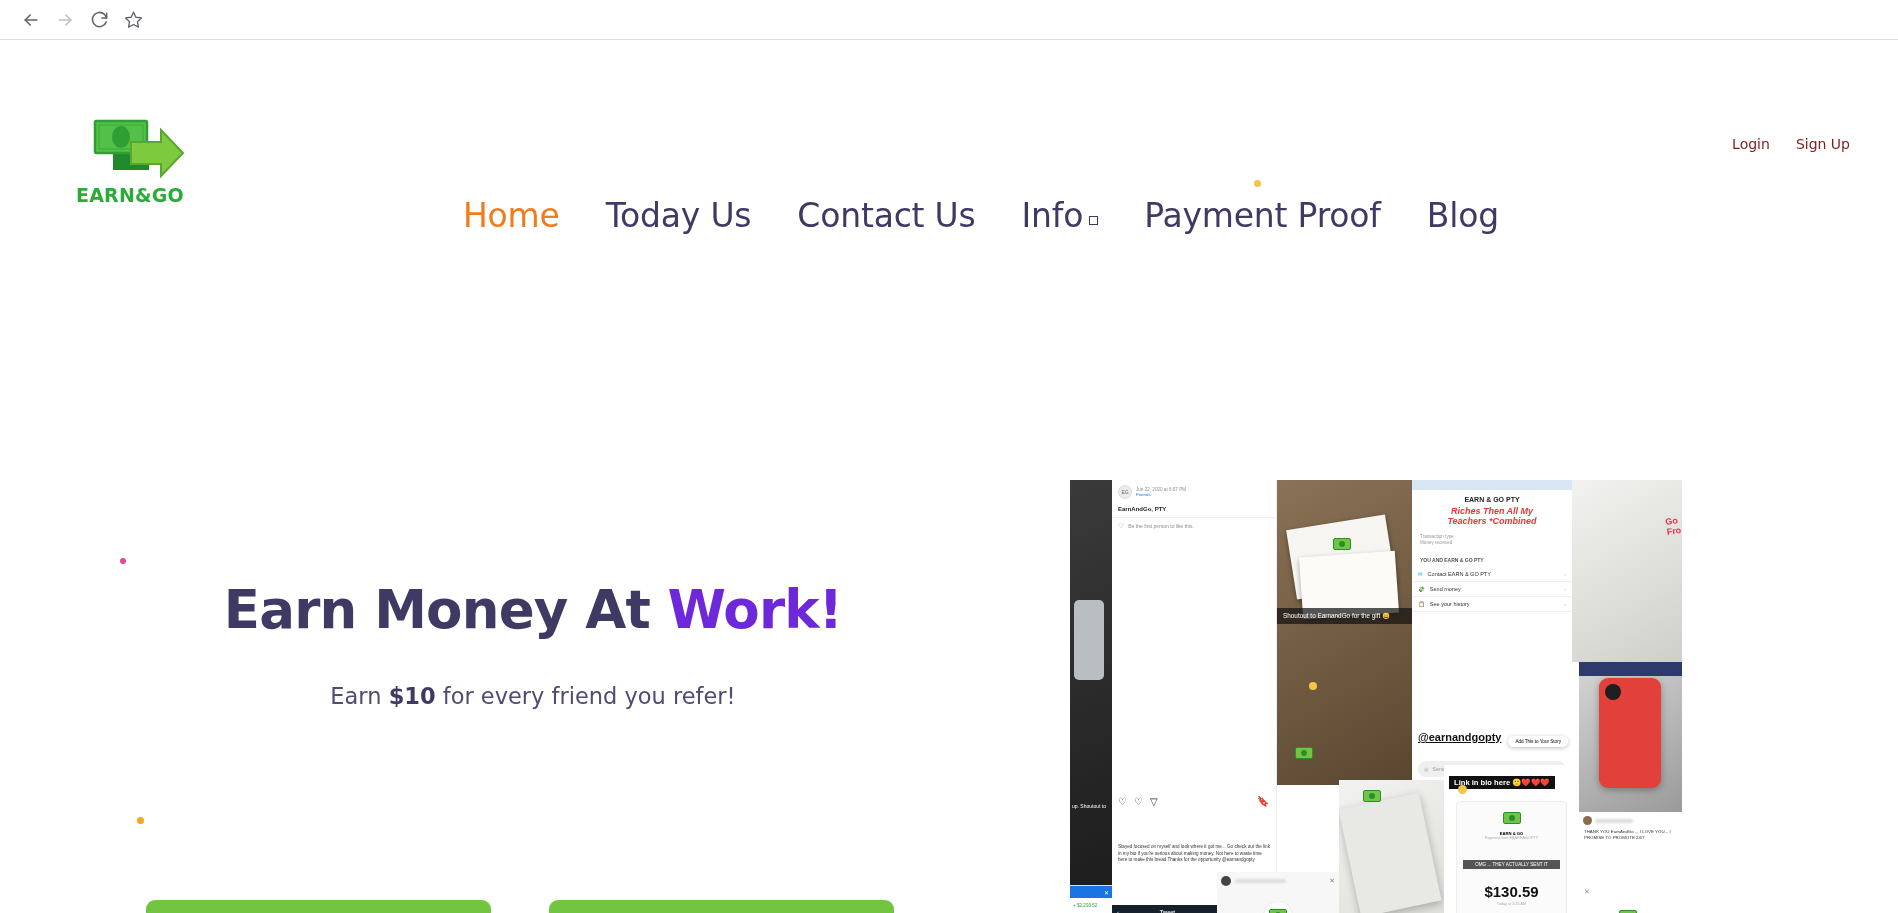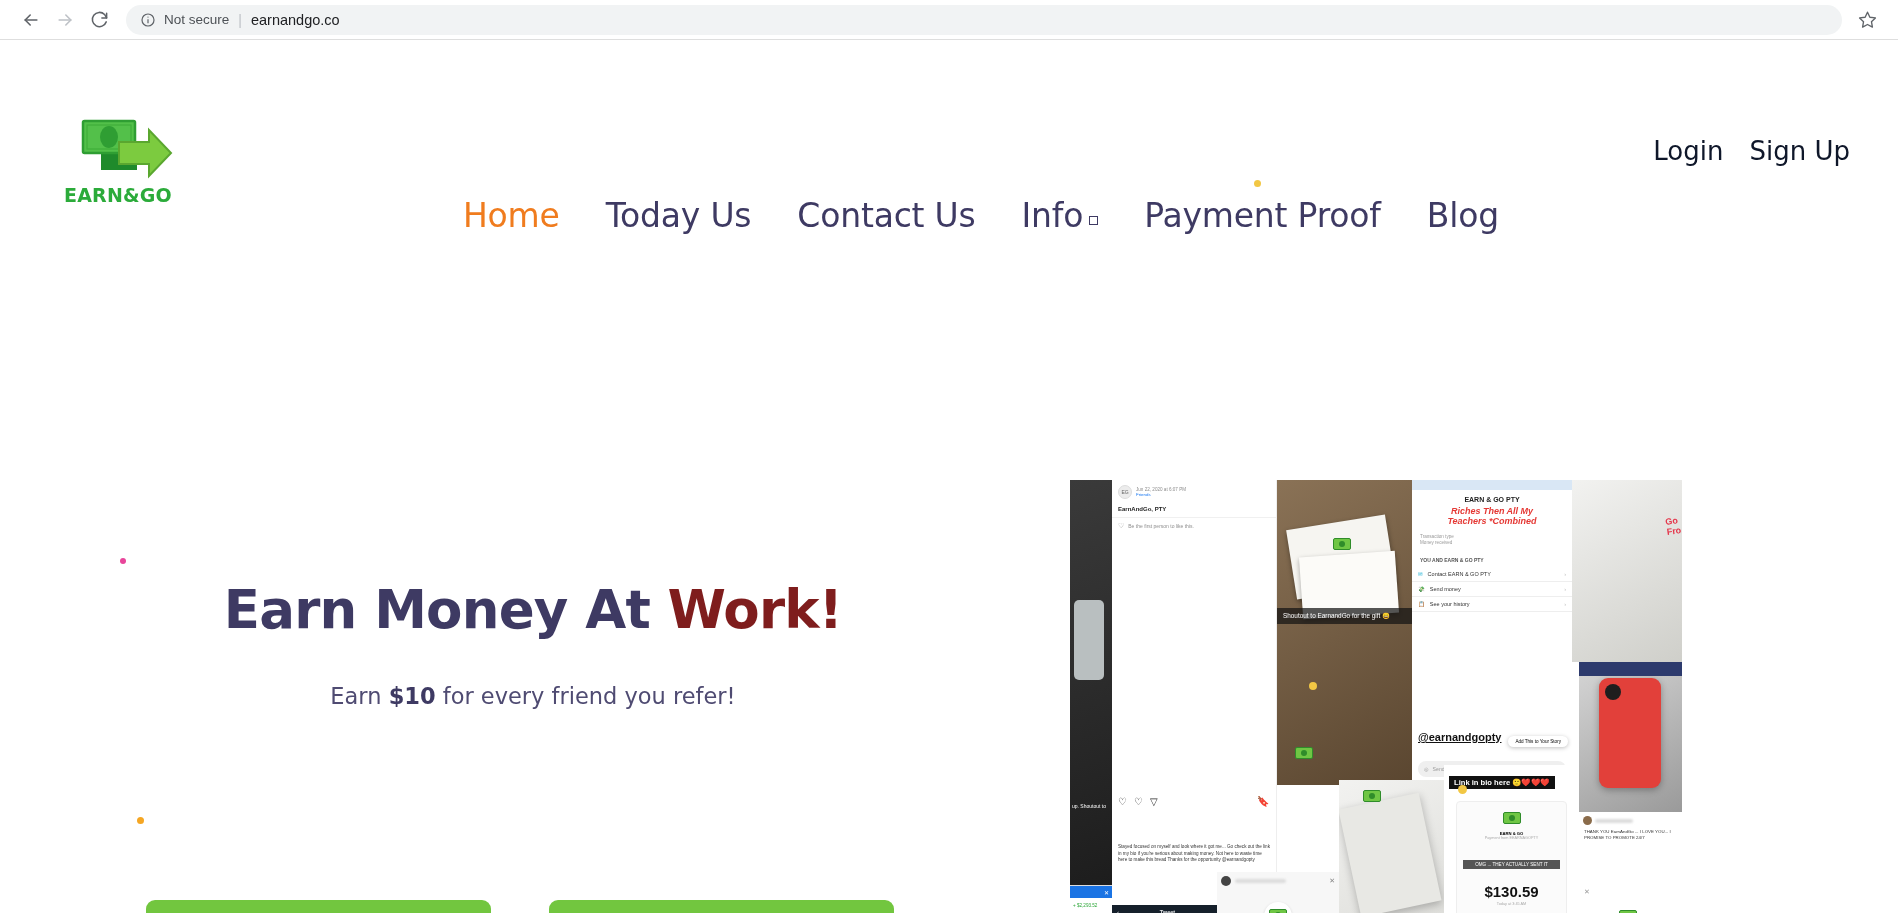--- a/index.html
+++ b/index.html
@@ -46,21 +46,21 @@
   #star-btn { color: #5f6368; flex: 0 0 auto; }
 
   
   #site-header {
     position: relative;
     height: 160px; width: 100%;
     display: flex; align-items: center;
     background: #ffffff;
   }
   #logo {
-    position: absolute; left: 58px; top: 68px;
+    position: absolute; left: 70px; top: 68px;
     width: 120px; height: 110px;
     display: flex; flex-direction: column; align-items: center;
     cursor: pointer;
   }
   #logo-mark { width: 110px; height: 80px; position: relative; }
   #logo-text {
     font-size: 19px; font-weight: bold; letter-spacing: .2px;
     color: #2bab3a; font-family: "DejaVu Sans", sans-serif;
     margin-top: -4px;
   }
@@ -82,21 +82,21 @@
     display: inline-block; width: 9px; height: 9px;
     border: 1px solid #3e3a63; margin-left: 6px;
     vertical-align: 2px;
   }
 
   #auth-links {
     position: absolute; right: 48px; top: 96px;
     display: flex; align-items: center; gap: 26px;
   }
   .auth-link {
-    font-size: 26px; color: #0f172a; cursor: pointer;
+    font-size: 14px; color: #7f1d1d; cursor: pointer;
     font-family: "DejaVu Sans", sans-serif;
   }
 
   
   #hero { position: relative; width: 100%; height: 713px; }
 
   #hero-left {
     position: absolute; left: 0; top: 0;
     width: 1060px; height: 100%;
   }
@@ -107,21 +107,21 @@
   #eyebrow {
     font-size: 21px; letter-spacing: .6px;
     color: #3e3a63; font-family: "DejaVu Sans", sans-serif;
     margin-bottom: 12px;
   }
   #headline {
     font-size: 53px; font-weight: bold;
     color: #3e3a63; font-family: "DejaVu Sans", sans-serif;
     letter-spacing: -0.8px; line-height: 1.12;
   }
-  #headline .hl-accent { color: #7f1d1d; }
+  #headline .hl-accent { color: #6d28d9; }
   #sub-1 {
     margin-top: 18px;
     font-size: 22.5px; color: #4f4b72; line-height: 1.42;
     font-family: "DejaVu Sans", sans-serif;
   }
   #sub-1 b { font-weight: bold; color: #3e3a63; }
   #sub-2 {
     margin-top: 44px;
     font-size: 22.5px; color: #4f4b72;
     font-family: "DejaVu Sans", sans-serif;
@@ -205,32 +205,20 @@
         <polyline points="13 6 19 12 13 18"></polyline>
       </svg>
   </div>
   <div class="nav-btn">
     <svg width="19" height="19" viewBox="0 0 24 24" fill="none" stroke="currentColor" stroke-width="1.9" stroke-linecap="round" stroke-linejoin="round">
         <polyline points="21 4 21 10 15 10"></polyline>
         <path d="M20.49 15a9 9 0 1 1-2.12-9.36L21 10"></path>
       </svg>
   </div>
 
-  <div id="omnibox">
-    <span id="info-icon">
-      <svg width="16" height="16" viewBox="0 0 24 24" fill="none" stroke="currentColor" stroke-width="1.8">
-          <circle cx="12" cy="12" r="9"></circle>
-          <line x1="12" y1="11" x2="12" y2="17"></line>
-          <circle cx="12" cy="7.6" r="0.9" fill="currentColor" stroke="none"></circle>
-        </svg>
-    </span>
-    <span id="not-secure-label">Not secure</span>
-    <span id="omni-sep">|</span>
-    <span id="omni-url">earnandgo.co</span>
-  </div>
 
   <div class="nav-btn" id="star-btn">
     <svg width="19" height="19" viewBox="0 0 24 24" fill="none" stroke="currentColor" stroke-width="1.7" stroke-linejoin="round">
         <polygon points="12 2.8 15 9.2 22 10 17 14.8 18.2 21.6 12 18.3 5.8 21.6 7 14.8 2 10 9 9.2"></polygon>
       </svg>
   </div>
 </div>
 
 <div id="site-header">
 

